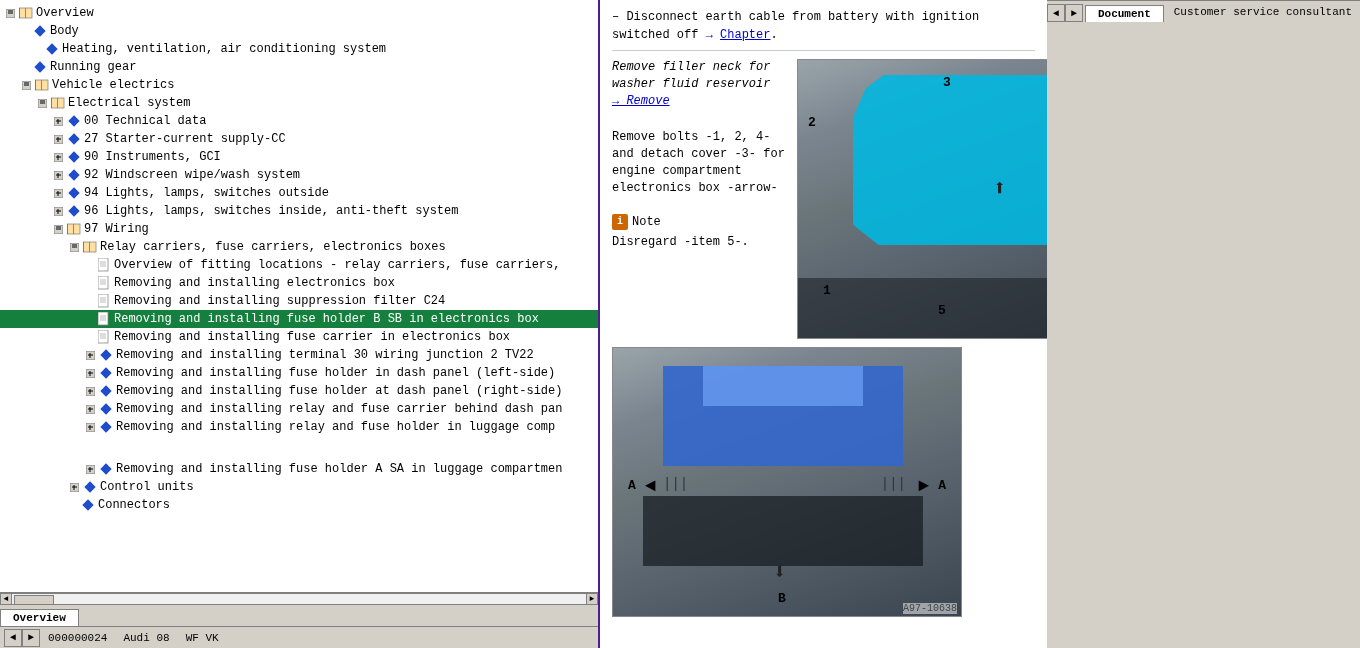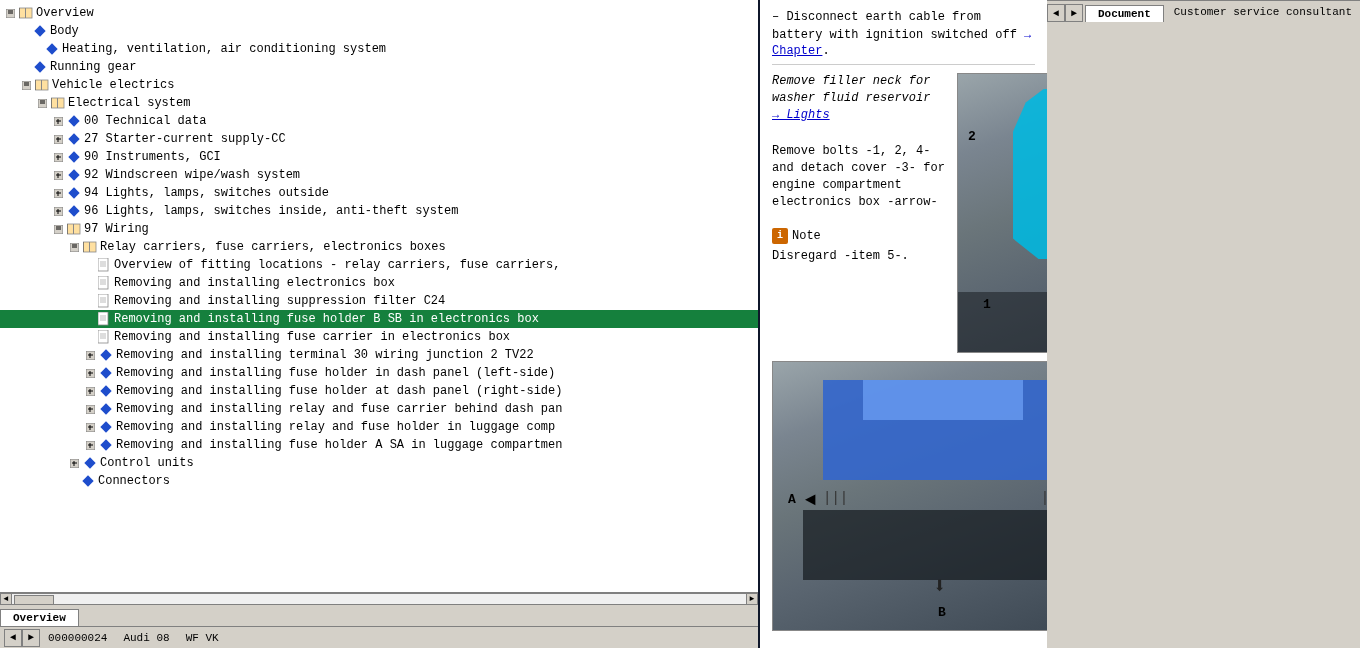--- a/index.html
+++ b/index.html
@@ -3,21 +3,21 @@
   <meta charset="utf-8">
   <style>
     * { box-sizing: border-box; margin: 0; padding: 0; }
     body { font-family: 'Courier New', monospace; font-size: 12px; background: #d4d0c8; overflow: hidden; width: 1360px; height: 648px; }
 
     .main-container { display: flex; flex-direction: column; width: 1360px; height: 648px; }
 
     .content-area { display: flex; flex: 1; overflow: hidden; }
 
     
-    .left-panel { width: 760px; background: #ffffff; border-right: 2px solid #0f172a; display: flex; flex-direction: column; overflow: hidden; }
+    .left-panel { width: 600px; background: #ffffff; border-right: 2px solid #4c1d95; display: flex; flex-direction: column; overflow: hidden; }
     .tree-area { flex: 1; overflow-y: auto; overflow-x: auto; padding: 4px 0; }
     .tree-item { display: flex; align-items: center; padding: 1px 0; white-space: nowrap; cursor: pointer; }
     .tree-item.selected { background: #15803d; color: white; }
 
     .expand-icon { width: 12px; height: 12px; display: inline-flex; align-items: center; justify-content: center; font-size: 10px; margin-right: 2px; flex-shrink: 0; }
     .diamond-wrapper { width: 16px; height: 16px; display: inline-flex; align-items: center; justify-content: center; margin-right: 2px; flex-shrink: 0; }
 
     .item-text { font-size: 12px; }
     .mono { font-family: 'Courier New', monospace; }
 
@@ -402,21 +402,21 @@
                   <line x1="2" y1="4" x2="7" y2="4" stroke="black" stroke-width="1"></line>
                 </svg>
               </span>
               <span class="diamond-wrapper">
                 <svg width="12" height="12" viewBox="0 0 12 12">
                   <rect x="2" y="2" width="8" height="8" fill="#1e4dcc" transform="rotate(45 6 6)"></rect>
                 </svg>
               </span>
               <span class="item-text mono">Removing and installing relay and fuse holder in luggage comp</span>
             </div>
-            <div class="tree-item" style="padding-left: 84px;">
+            <div class="tree-item" style="padding-left: 84px; margin-top: 24px;">
               <span class="expand-icon">
                 <svg width="9" height="9" viewBox="0 0 9 9">
                   <rect x="0" y="0" width="9" height="9" fill="#d4d0c8" stroke="#808080" stroke-width="1"></rect>
                   <line x1="4" y1="2" x2="4" y2="7" stroke="black" stroke-width="1"></line>
                   <line x1="2" y1="4" x2="7" y2="4" stroke="black" stroke-width="1"></line>
                 </svg>
               </span>
               <span class="diamond-wrapper">
                 <svg width="12" height="12" viewBox="0 0 12 12">
                   <rect x="2" y="2" width="8" height="8" fill="#1e4dcc" transform="rotate(45 6 6)"></rect>
@@ -477,21 +477,21 @@
             <span class="instruction-text">– Disconnect earth cable from battery with ignition switched off</span>
             <span class="arrow-text"> → </span><span class="link-text">Chapter</span><span>.</span>
           </div>
 
           <div class="images-section">
 
             <div class="img-row">
               <div class="text-col">
                 <p style="margin-bottom:20px;font-style:italic;">
                   <span>Remove filler neck for washer fluid reservoir</span><br>
-                  <span class="link-text">→ Lights</span>
+                  <span class="link-text">→ Remove</span>
                 </p>
                 <p style="margin-bottom:17px;">Remove bolts -1, 2, 4- and detach cover -3- for engine compartment electronics box -arrow-</p>
                 <div class="note-box">
                   <div class="note-icon">i</div>
                   <span>Note</span>
                 </div>
                 <p>Disregard -item 5-.</p>
               </div>
               <div class="img-col">
                 <div class="engine-img">

